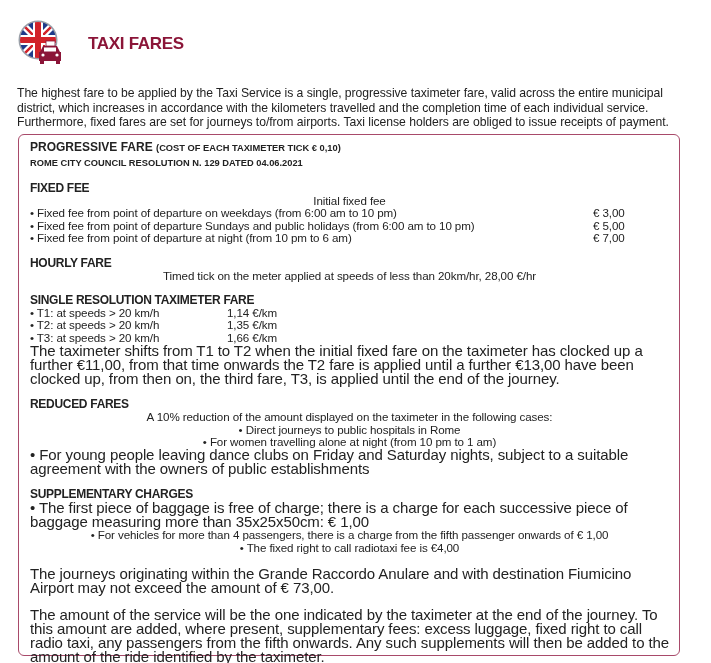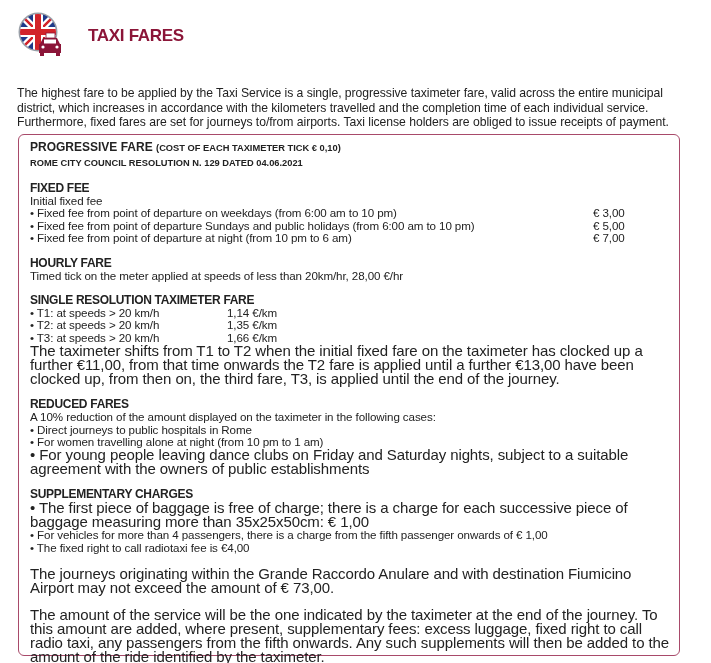--- a/index.html
+++ b/index.html
@@ -1,20 +1,20 @@
 <!DOCTYPE html>
 <html><head>
 <meta charset="utf-8">
 <style>
   html, body { margin: 0; padding: 0; background: #ffffff; }
   body {
     width: 711px; height: 663px; position: relative; overflow: hidden;
     font-family: "Liberation Sans", sans-serif; color: #222222;
   }
-  .header { position: absolute; left: 18px; top: 12px; height: 46px; display: flex; align-items: center; }
+  .header { position: absolute; left: 18px; top: 20px; height: 46px; display: flex; align-items: center; }
   .logo { width: 46px; height: 46px; position: relative; }
   .logo svg { display: block; }
   .title {
     margin-left: 24px; font-size: 17px; font-weight: bold; color: #8b1538;
     letter-spacing: -0.3px; margin-top: 2px;
   }
   .intro {
     position: absolute; left: 17px; top: 86px; width: 680px;
     font-size: 12.2px; line-height: 14.7px; color: #222;
     letter-spacing: -0.05px;
@@ -22,21 +22,21 @@
   .box {
     position: absolute; left: 18px; top: 134px; width: 662px; height: 522px;
     border: 1.5px solid #a84a6a; border-radius: 6px; box-sizing: border-box;
     padding: 6px 10px 0 11px;
   }
   .box-head { font-size: 12px; font-weight: bold; line-height: 13px; color: #222; }
   .box-head .small { font-size: 9.3px; text-align: center; }
   .box-sub { font-size: 9.3px; font-weight: bold; line-height: 13px; margin-top: 2px; }
   .sec { margin-top: 12px; }
   .sec-title { font-size: 12px; font-weight: bold; line-height: 13px; letter-spacing: -0.3px; }
-  .line { font-size: 11.6px; line-height: 12.4px; letter-spacing: -0.1px; }
+  .line { font-size: 11.6px; line-height: 12.4px; letter-spacing: -0.1px; text-align: center; }
   .row { display: flex; font-size: 11.6px; line-height: 12.4px; letter-spacing: -0.1px; gap: 36px; }
   .row .lbl { width: 527px; }
   .row .val { }
   .trow { display: flex; font-size: 11.6px; line-height: 12.4px; letter-spacing: -0.1px; }
   .trow .lbl { width: 197px; }
   .para { font-size: 15px; line-height: 14px; letter-spacing: -0.1px; }
   .gap { height: 13px; }
 </style>
 </head>
 <body>

